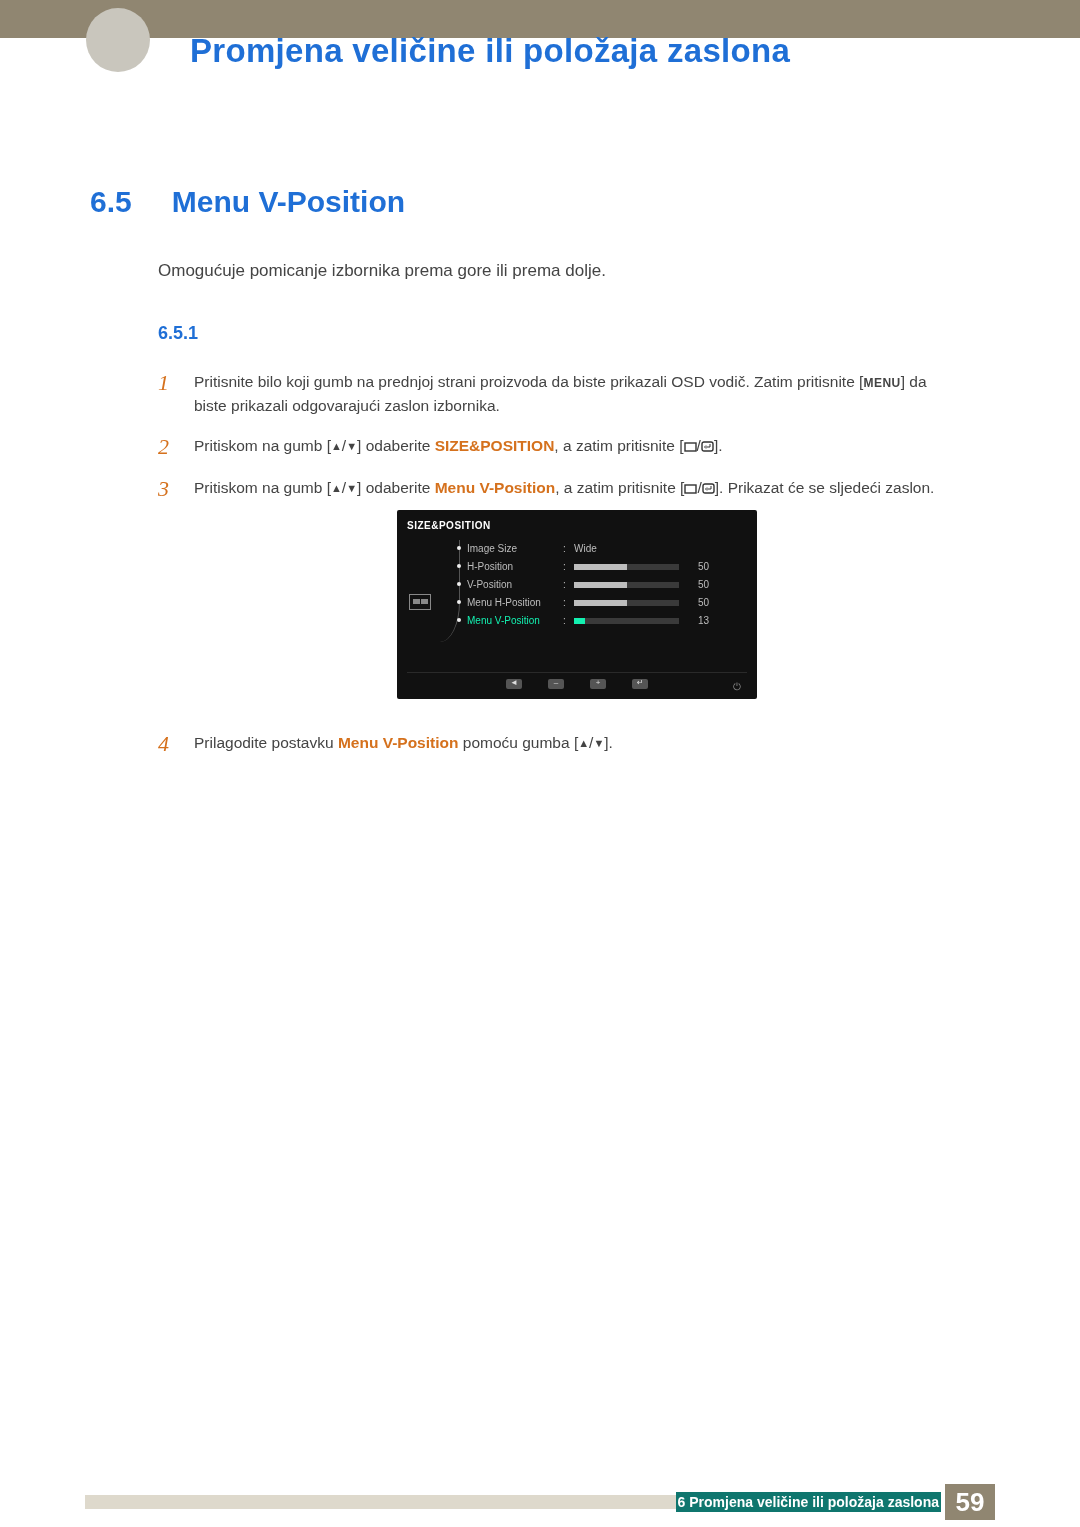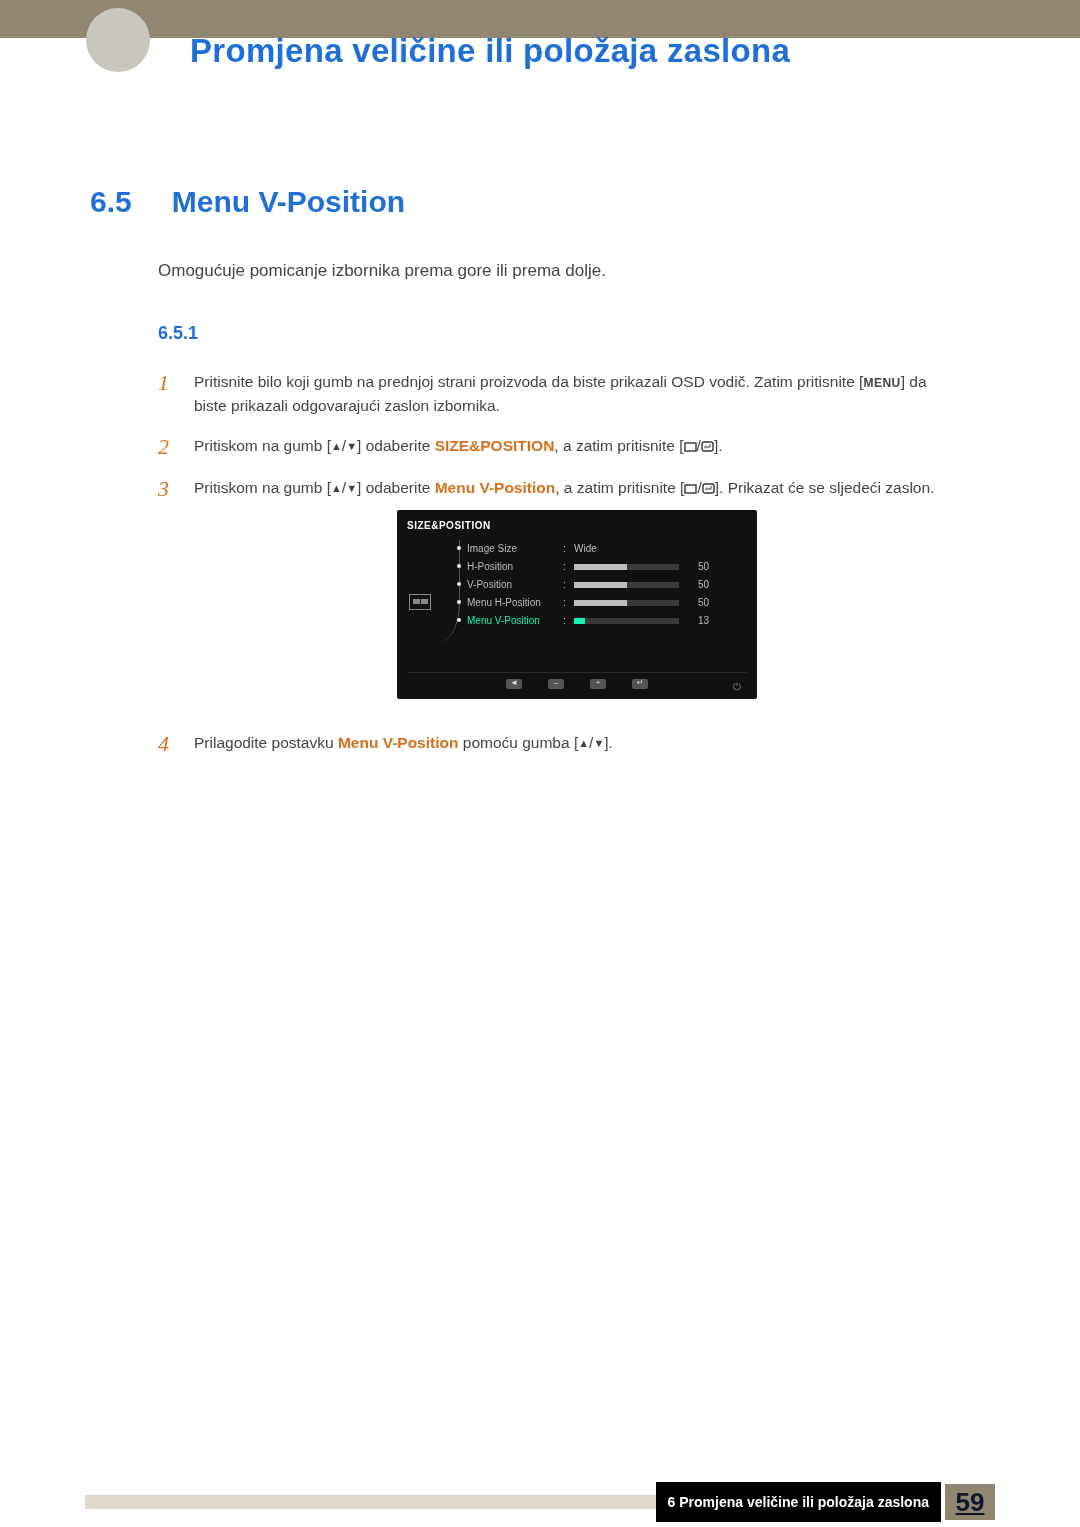--- a/index.html
+++ b/index.html
@@ -105,41 +105,40 @@
     height: 36px;
     display: flex;
     align-items: center;
   }
   .footer-bar {
     flex: 1;
     height: 14px;
     background: #ded9cc;
   }
   .footer-text {
-    background: #000000;
+    background: #0f766e;
     color: #fff;
     font-size: 14px;
     font-weight: bold;
-    padding: 0 12px;
-    height: 40px;
+    padding: 0 2px;
+    height: 20px;
     display: flex;
     align-items: center;
   }
   .footer-page {
     background: #908671;
-    color: #0f172a;
+    color: #ffffff;
     font-size: 26px;
     font-weight: bold;
     width: 50px;
     height: 36px;
     display: flex;
     align-items: center;
     justify-content: center;
     margin-left: 4px;
-    text-decoration: underline;
   }
 </style>
 </head>
 <body>
 
 <div class="top-band"></div>
 <div class="chapter-circle"></div>
 <div class="chapter-title">Promjena veličine ili položaja zaslona</div>
 
 <div class="content">

